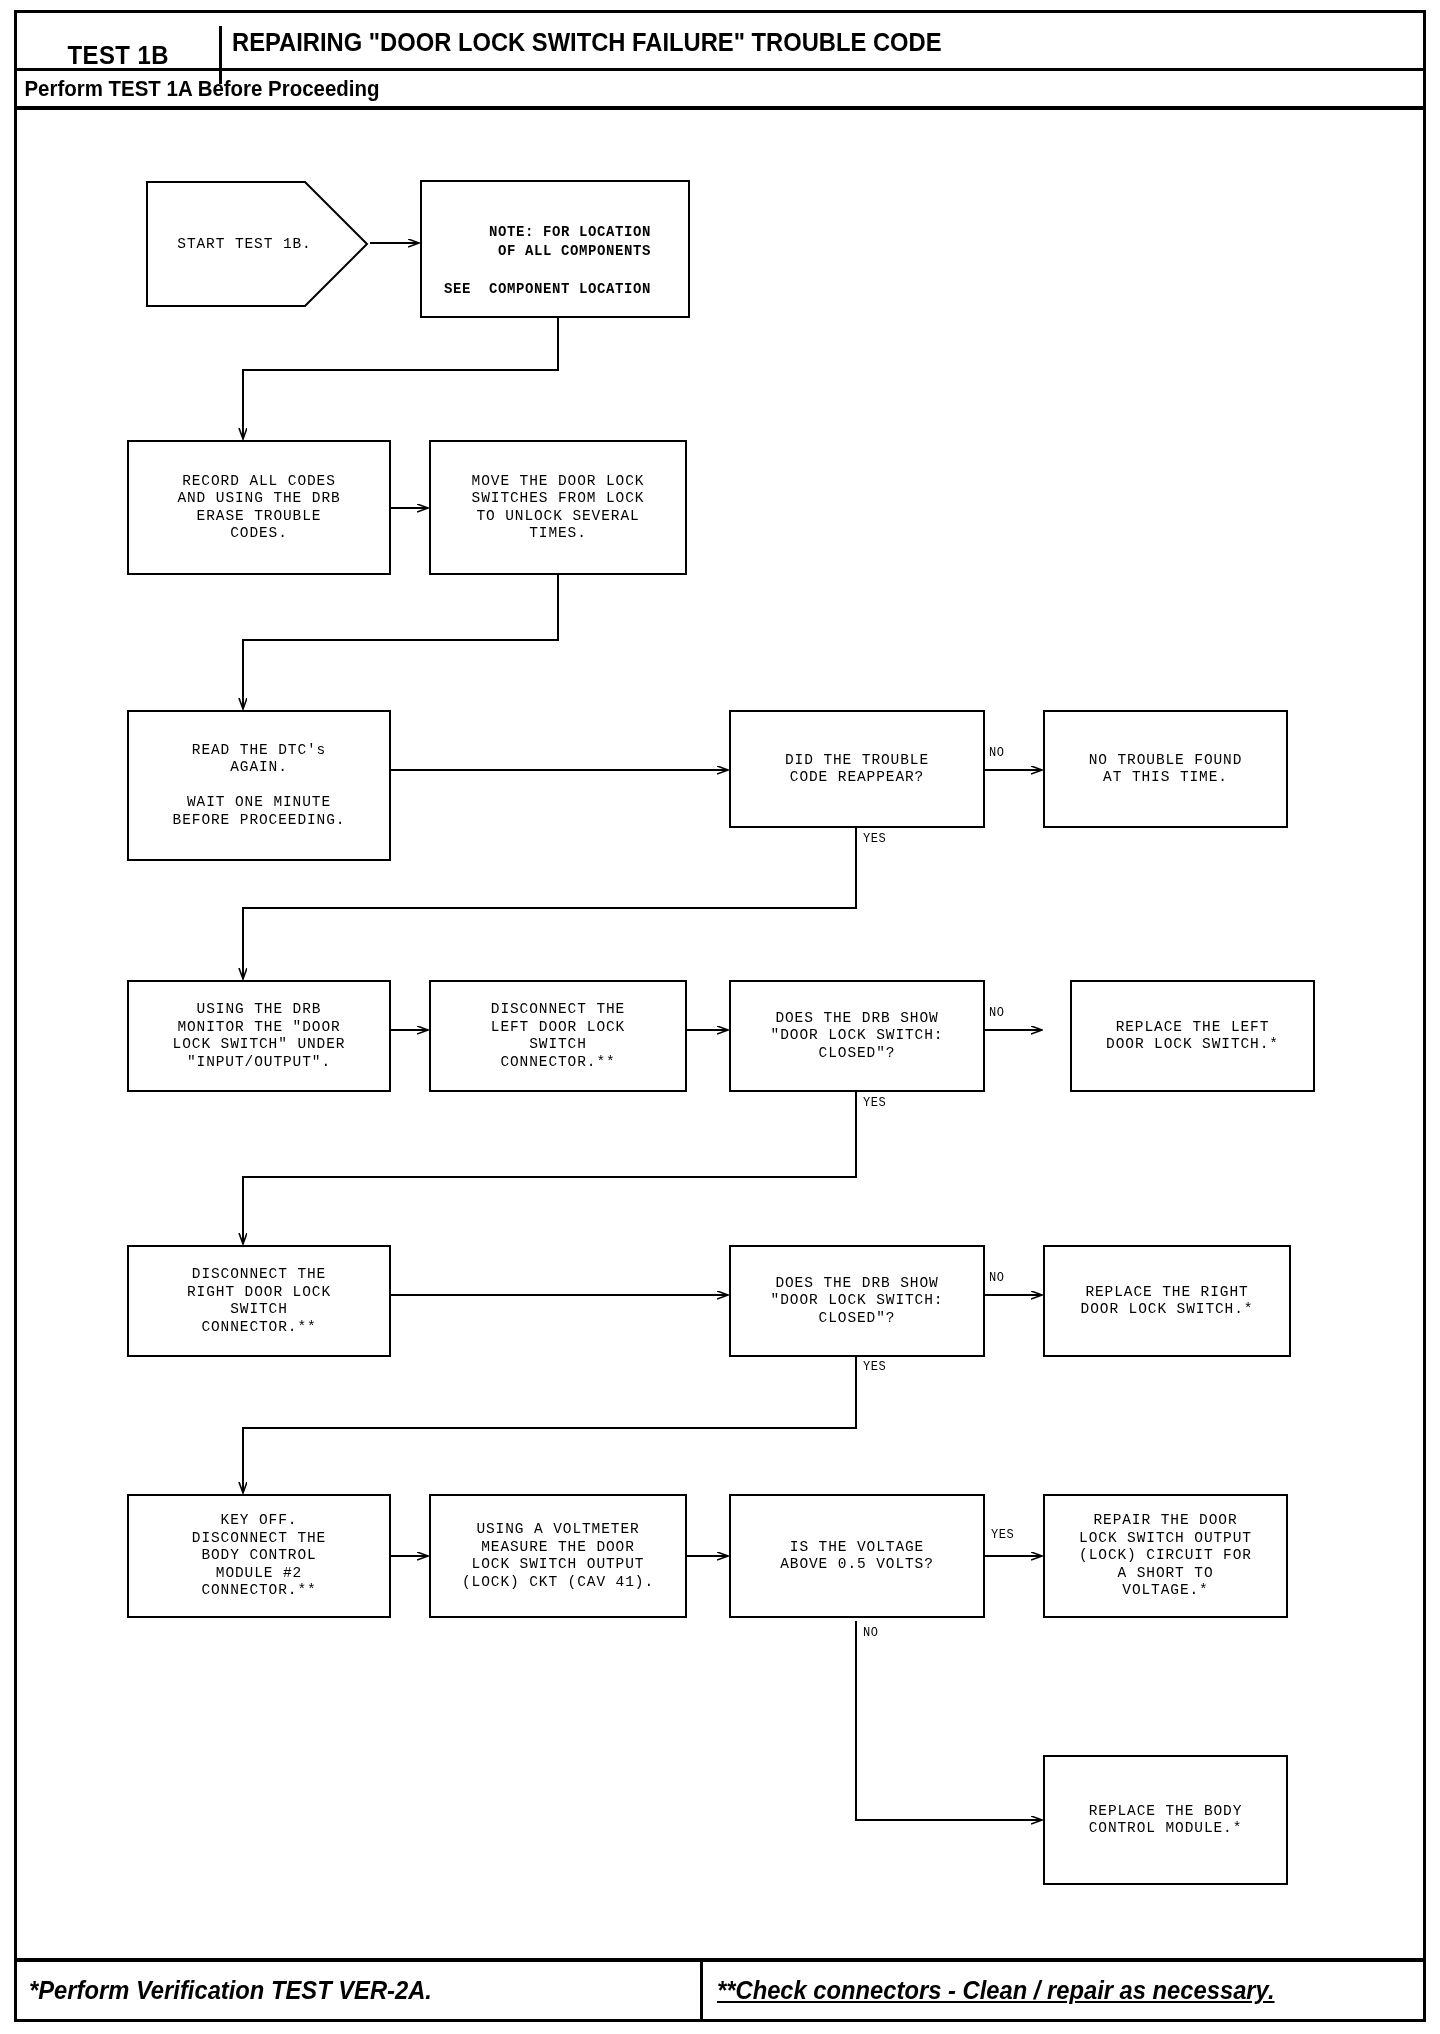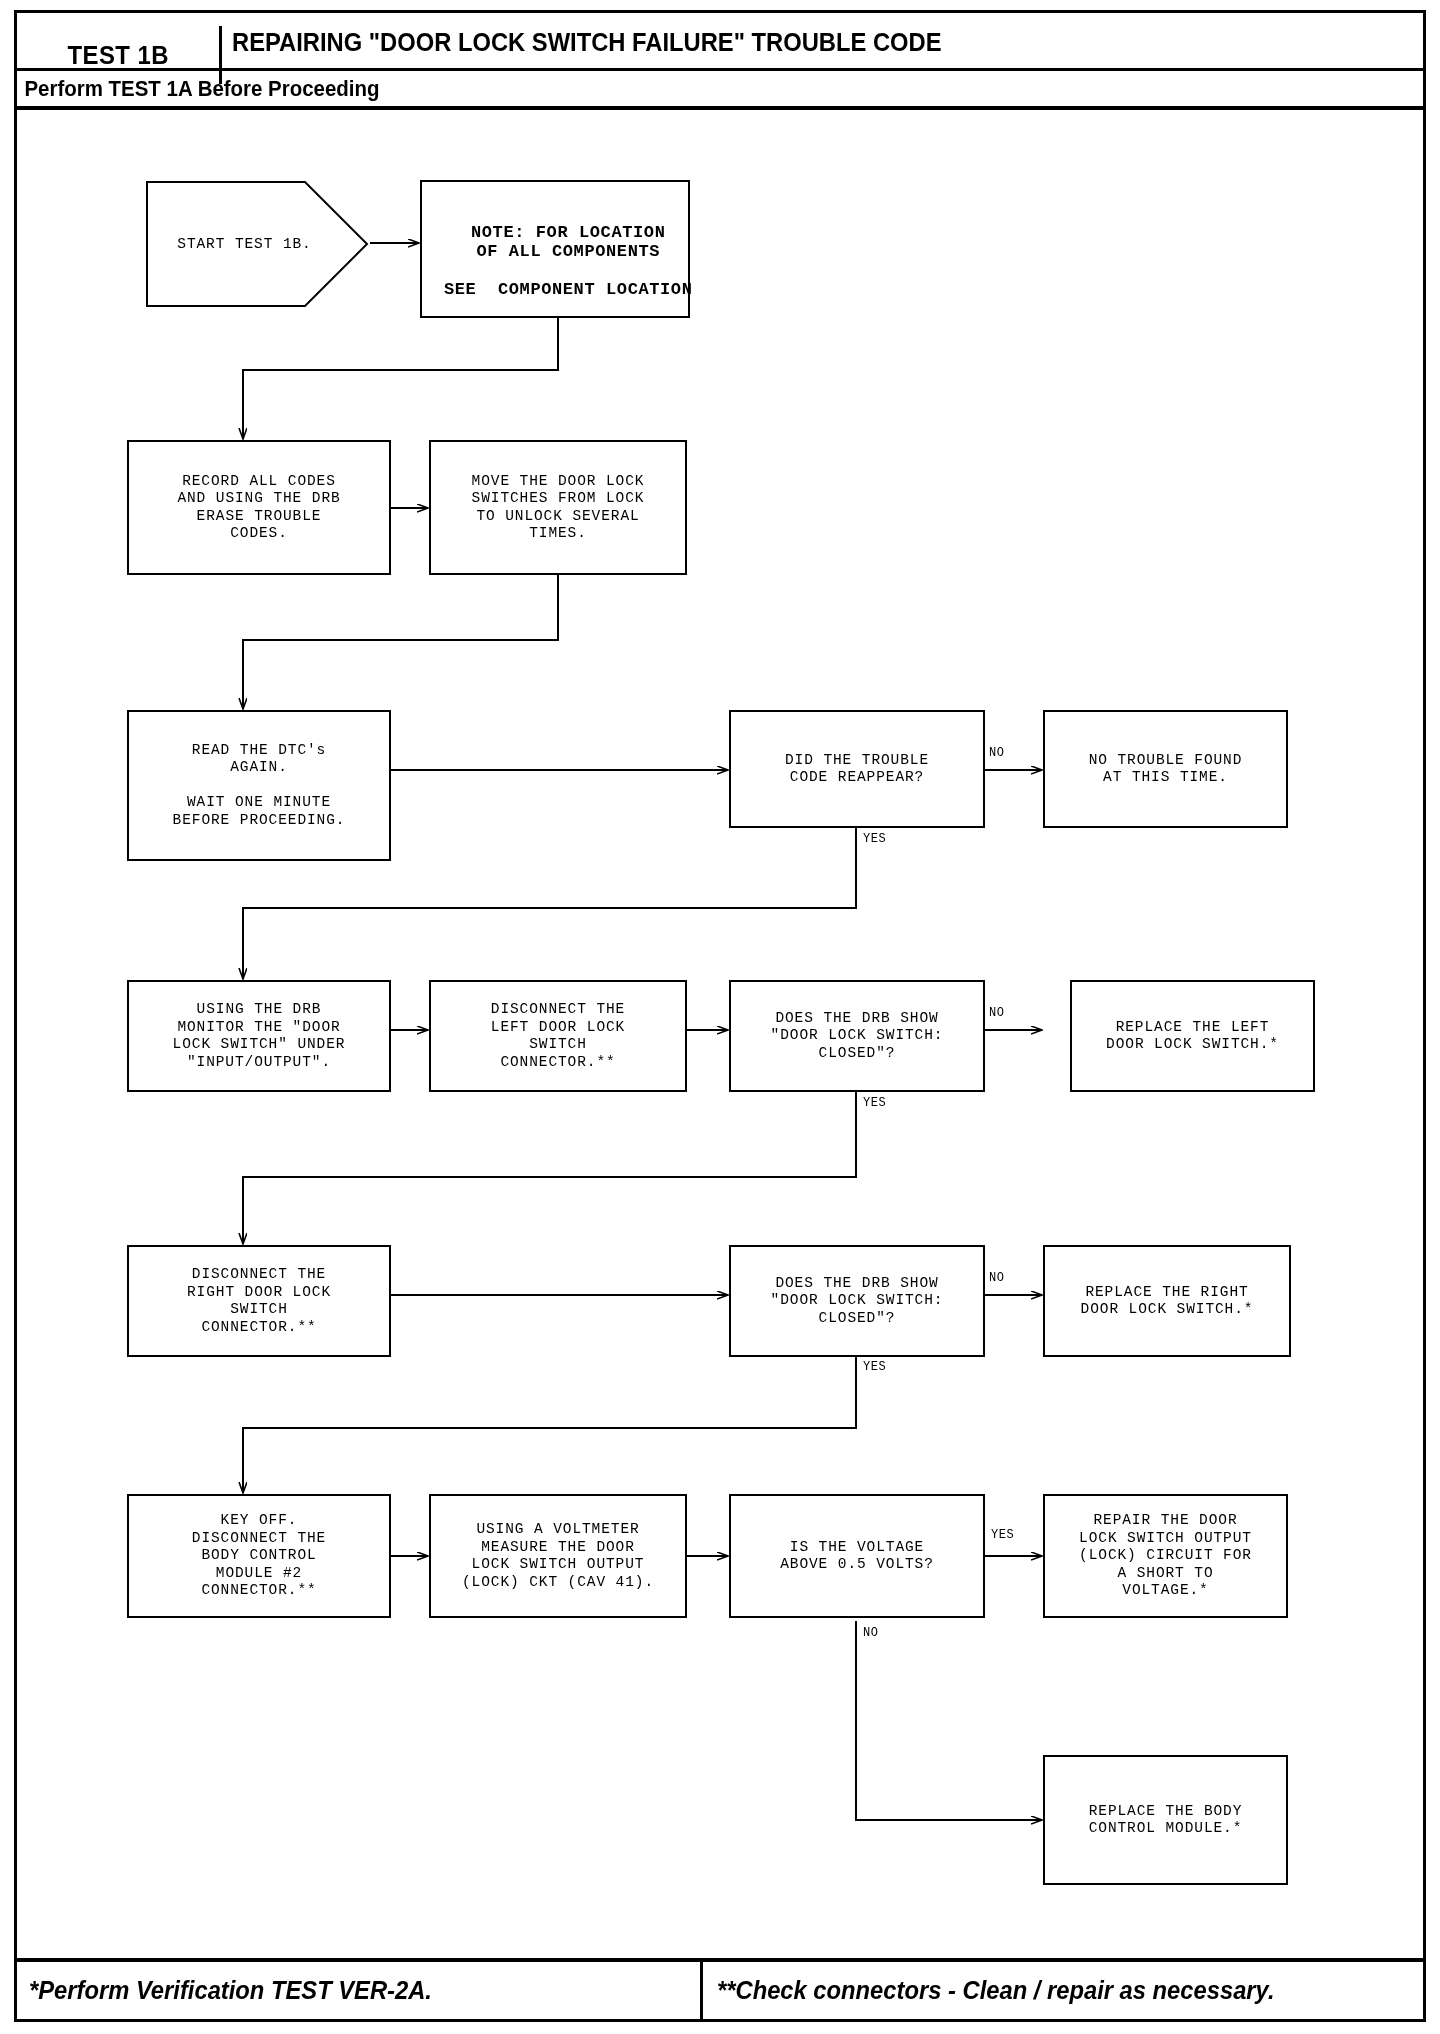--- a/index.html
+++ b/index.html
@@ -70,21 +70,21 @@
     box-sizing:border-box;
     border-top:4px solid #000;
     display:flex;
   }
   .ftr-cell{
     display:flex;align-items:center;
     box-sizing:border-box;
     height:100%;
   }
   .ftr-left{width:686px;border-right:3px solid #000;padding-left:12px;}
-  .ftr-right{flex:1;padding-left:14px;}
+  .ftr-right{flex:1;padding-left:14px;text-decoration:underline;}
   .ftr-cell span{
     font-family:"Liberation Sans",sans-serif;
     font-weight:bold;font-style:italic;font-size:25px;
     transform:scaleX(.95);transform-origin:left center;
     white-space:nowrap;
   }
   
   #canvas{position:absolute;left:0;top:0;width:1440px;height:2034px;}
   
   .node{
@@ -113,22 +113,22 @@
     position:absolute;
     left:0;top:0;width:100%;height:100%;
     display:flex;align-items:center;justify-content:center;
     font-family:"Liberation Mono","DejaVu Sans Mono",monospace;
     font-size:14.5px;letter-spacing:.9px;white-space:pre;
     padding-right:26px;box-sizing:border-box;
   }
   
   .notebox .txt{
     font-family:"Liberation Mono","DejaVu Sans Mono",monospace;
-    font-weight:bold;font-size:17px;line-height:19px;
-    letter-spacing:.6px;text-align:center;white-space:pre;margin-top:24px;
+    font-weight:bold;font-size:14px;line-height:19px;
+    letter-spacing:.6px;text-align:right;white-space:pre;margin-top:24px;
   }
   .notebox{justify-content:flex-start;padding-left:22px;}
   
   .edge-label{
     position:absolute;
     font-family:"Liberation Mono","DejaVu Sans Mono",monospace;
     font-size:12px;letter-spacing:.6px;color:#000;
     background:#fff;padding:0 1px;
     white-space:nowrap;
   }

